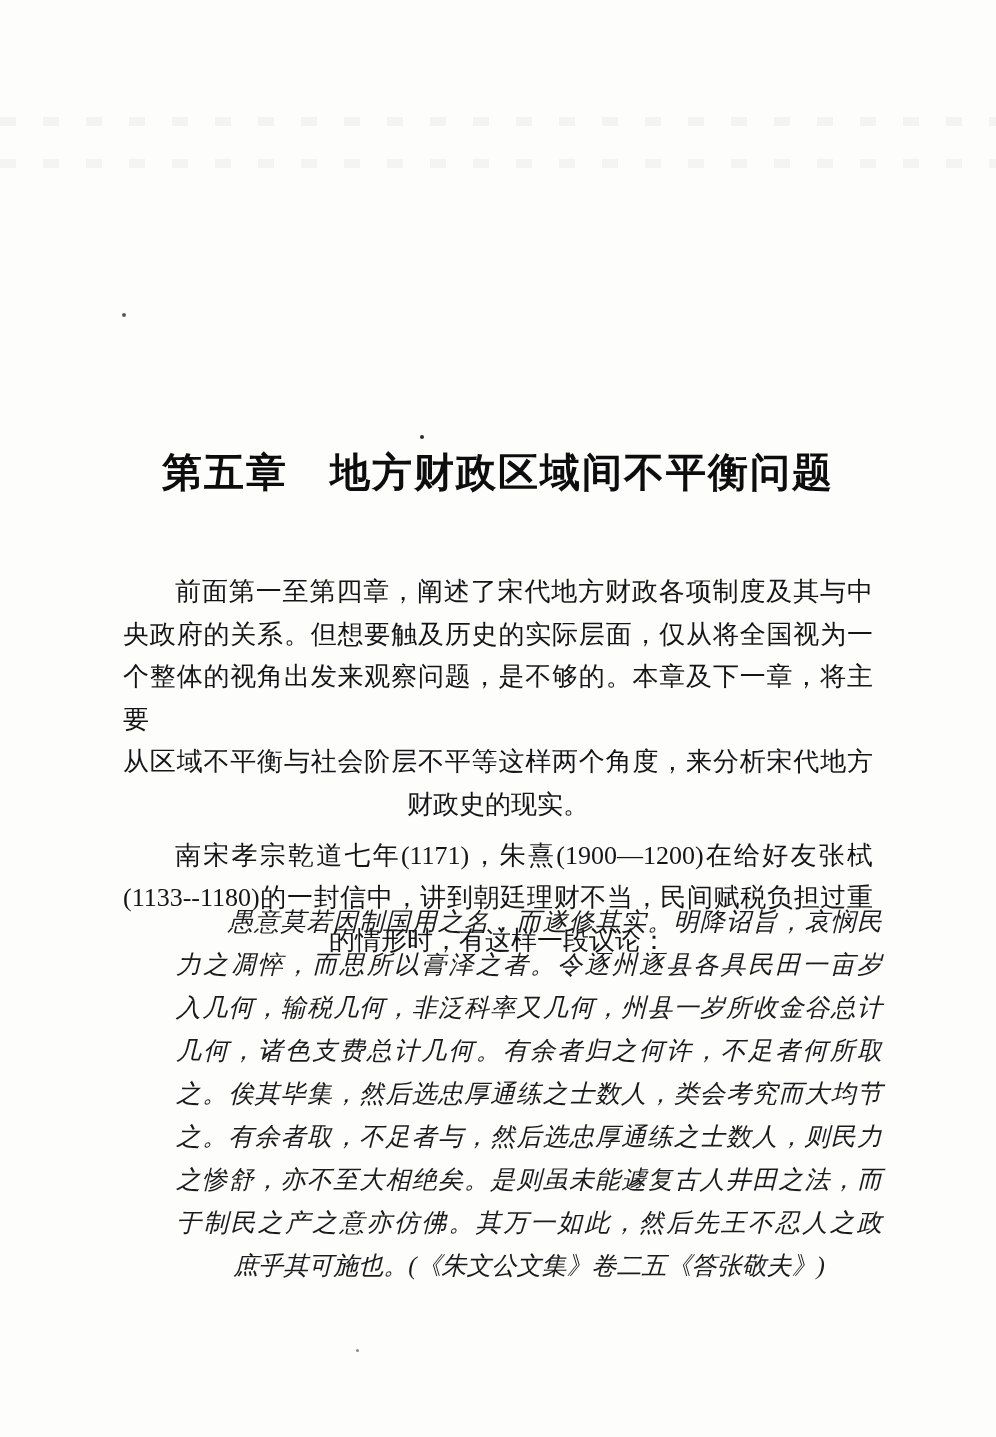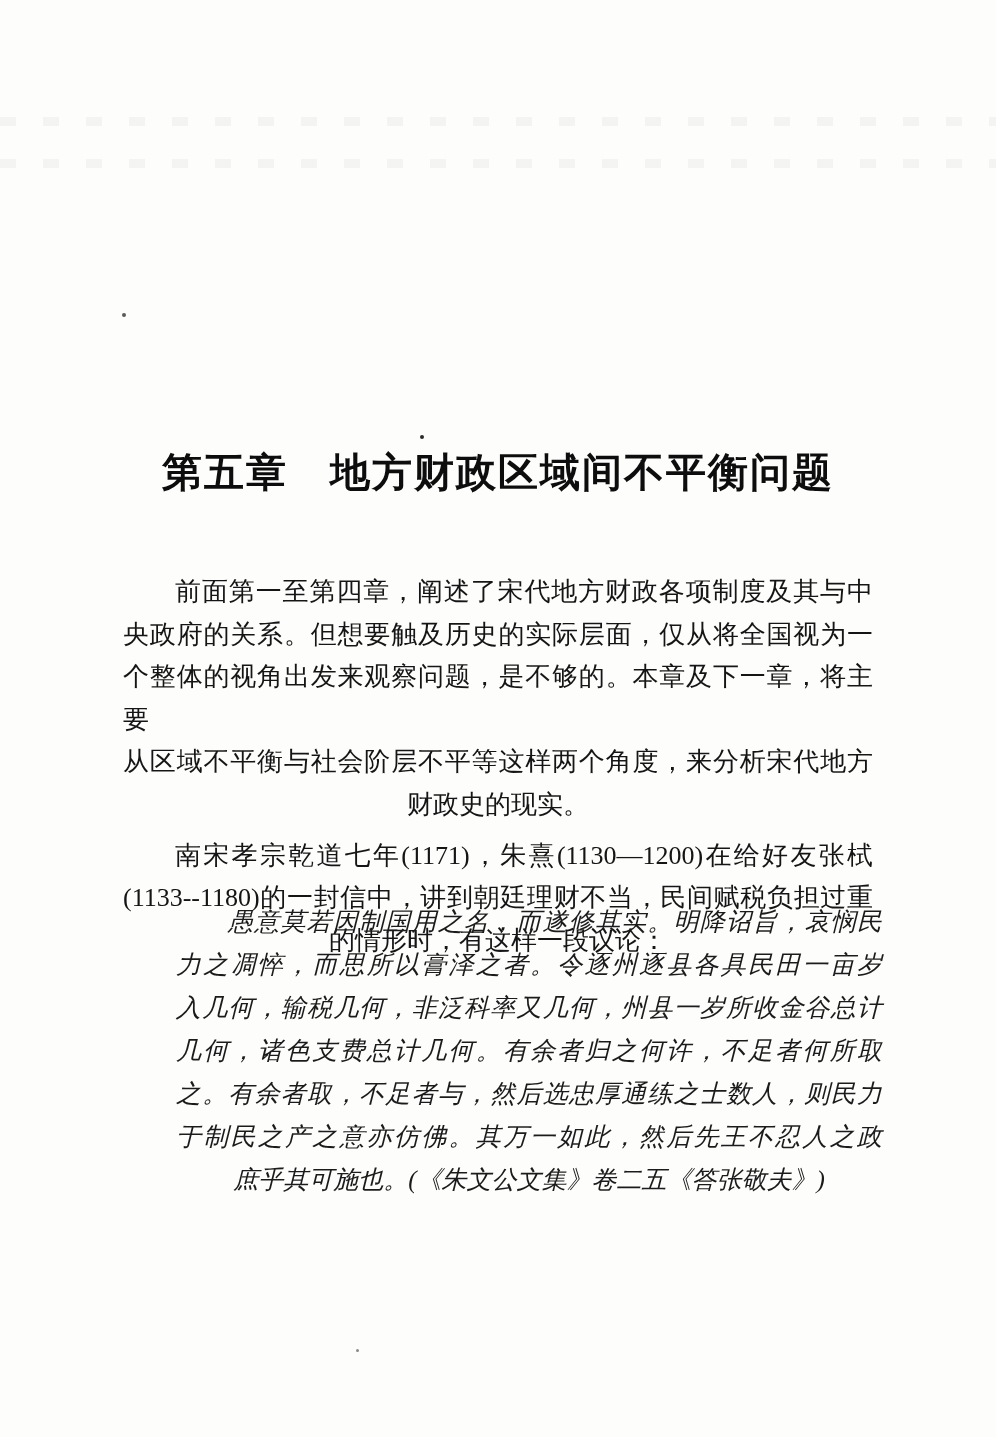--- a/index.html
+++ b/index.html
@@ -94,29 +94,31 @@
 
   <div class="body-text">
     <p class="para">
       <span class="line j indent">前面第一至第四章，阐述了宋代地方财政各项制度及其与中</span>
       <span class="line j">央政府的关系。但想要触及历史的实际层面，仅从将全国视为一</span>
       <span class="line j">个整体的视角出发来观察问题，是不够的。本章及下一章，将主要</span>
       <span class="line j">从区域不平衡与社会阶层不平等这样两个角度，来分析宋代地方</span>
       <span class="line">财政史的现实。</span>
     </p>
     <p class="para">
-      <span class="line j indent">南宋孝宗乾道七年(1171)，朱熹(1130—1200)在给好友张栻</span>
+      <span class="line j indent">南宋孝宗乾道七年(1171)，朱熹(1900—1200)在给好友张栻</span>
       <span class="line j">(1133--1180)的一封信中，讲到朝廷理财不当，民间赋税负担过重</span>
       <span class="line">的情形时，有这样一段议论：</span>
     </p>
   </div>
 
   <div class="quote-block">
     <span class="line j indent">愚意莫若因制国用之名，而遂修其实。明降诏旨，哀悯民</span>
     <span class="line j">力之凋悴，而思所以膏泽之者。令逐州逐县各具民田一亩岁</span>
     <span class="line j">入几何，输税几何，非泛科率又几何，州县一岁所收金谷总计</span>
     <span class="line j">几何，诸色支费总计几何。有余者归之何许，不足者何所取</span>
+    <span class="line j">之。俟其毕集，然后选忠厚通练之士数人，类会考究而大均节</span>
     <span class="line j">之。有余者取，不足者与，然后选忠厚通练之士数人，则民力</span>
+    <span class="line j">之惨舒，亦不至大相绝矣。是则虽未能遽复古人井田之法，而</span>
     <span class="line j">于制民之产之意亦仿佛。其万一如此，然后先王不忍人之政</span>
     <span class="line">庶乎其可施也。(《朱文公文集》卷二五《答张敬夫》)</span>
   </div>
 
 </div>
 
 </body></html>

